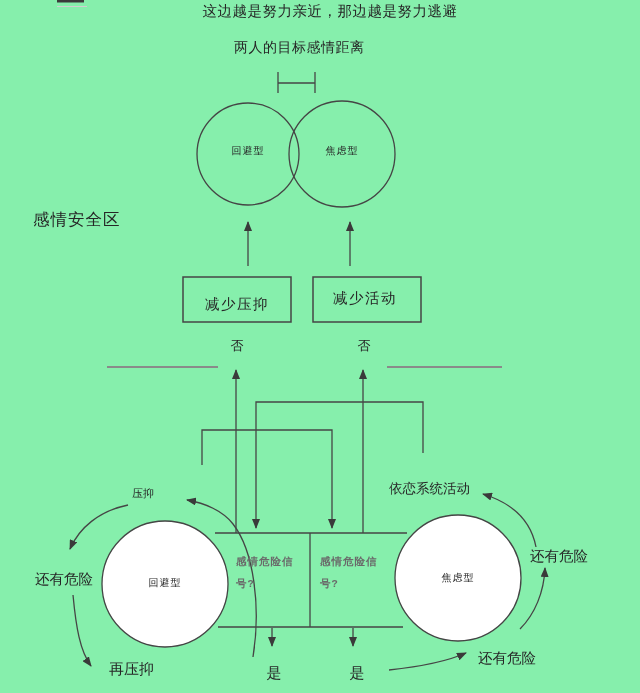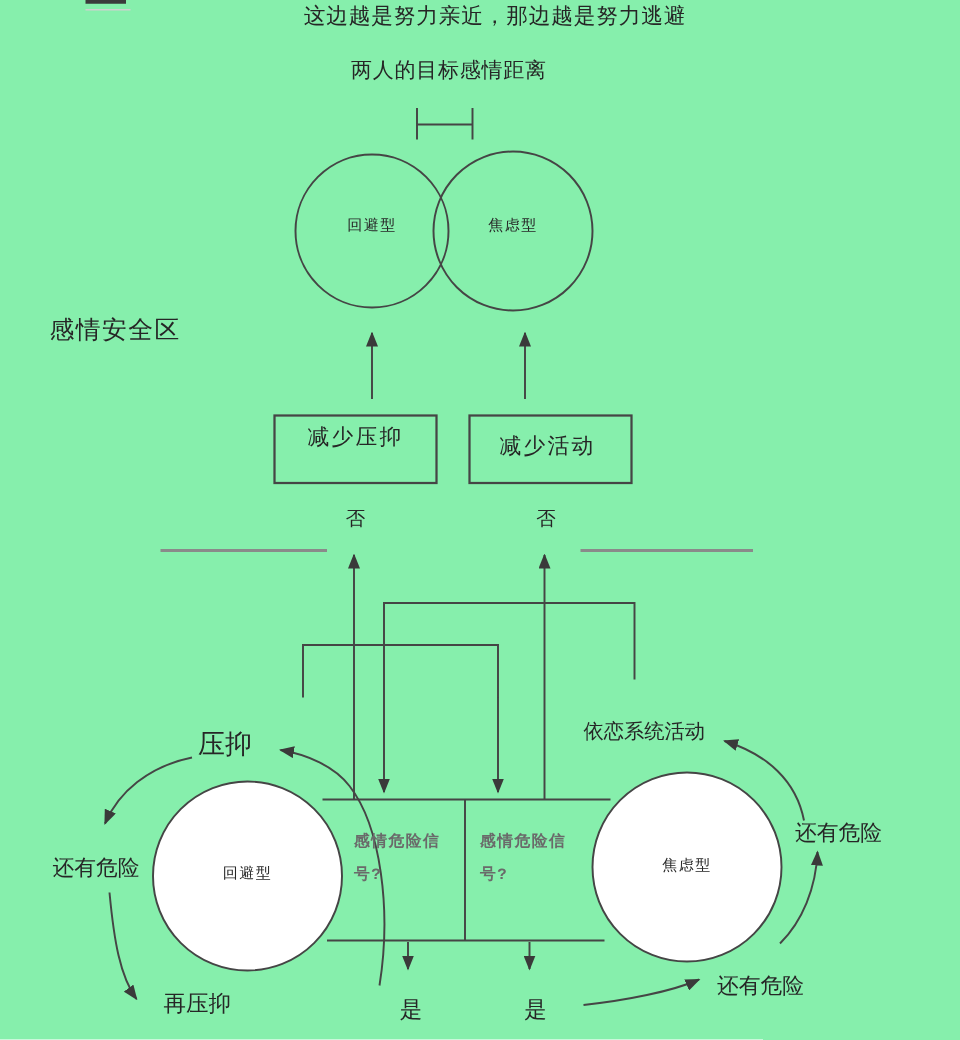--- a/index.html
+++ b/index.html
@@ -82,33 +82,33 @@
 
   <div class="lbl title c">这边越是努力亲近，那边越是努力逃避</div>
 
   <div class="lbl distance">两人的目标感情距离</div>
 
   <div class="lbl circle-lbl c" style="left:248px;top:146px;">回避型</div>
   <div class="lbl circle-lbl c" style="left:342px;top:146px;">焦虑型</div>
 
   <div class="lbl safety">感情安全区</div>
 
-  <div class="lbl boxlbl" style="left:183px;top:276px;width:108px;height:34px;">减少压抑</div>
+  <div class="lbl boxlbl" style="left:183px;top:288px;width:108px;height:34px;">减少压抑</div>
   <div class="lbl boxlbl" style="left:313px;top:277px;width:104px;height:45px;">减少活动</div>
 
   <div class="lbl no c" style="left:237px;top:340px;">否</div>
   <div class="lbl no c" style="left:364px;top:340px;">否</div>
 
   <div class="lbl signal" style="left:236px;top:551px;">感情危险信号?</div>
   <div class="lbl signal" style="left:320px;top:551px;">感情危险信号?</div>
 
   <div class="lbl circle-lbl c" style="left:165px;top:578px;">回避型</div>
   <div class="lbl circle-lbl c" style="left:458px;top:573px;">焦虑型</div>
 
-  <div class="lbl" style="left:132px;top:488px;font-size:18px;">压抑</div>
+  <div class="lbl" style="left:132px;top:488px;font-size:11px;">压抑</div>
   <div class="lbl" style="left:389px;top:482px;font-size:13.5px;">依恋系统活动</div>
 
   <div class="lbl" style="left:35px;top:572px;font-size:14.5px;">还有危险</div>
   <div class="lbl" style="left:530px;top:549px;font-size:14.5px;">还有危险</div>
 
   <div class="lbl yes c" style="left:274px;top:666px;">是</div>
   <div class="lbl yes c" style="left:357px;top:666px;">是</div>
 
   <div class="lbl" style="left:109px;top:662px;font-size:15px;text-align:right;">再压抑</div>
   <div class="lbl" style="left:478px;top:651px;font-size:14.5px;">还有危险</div>

